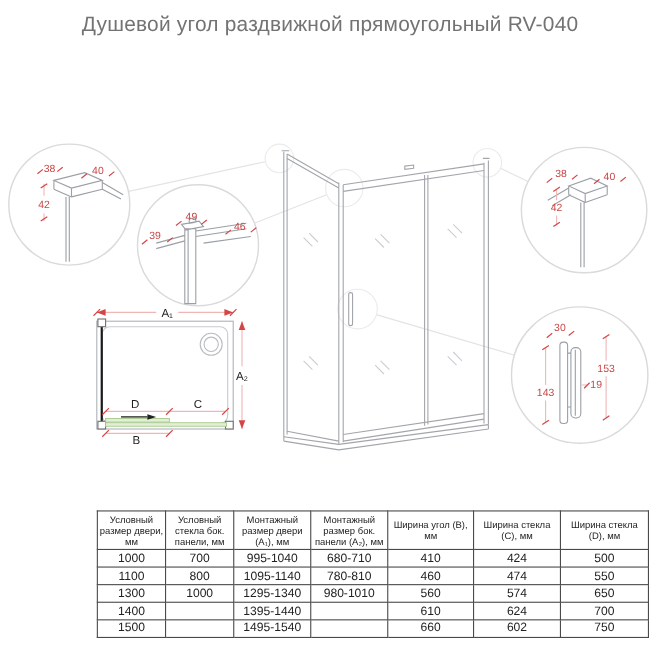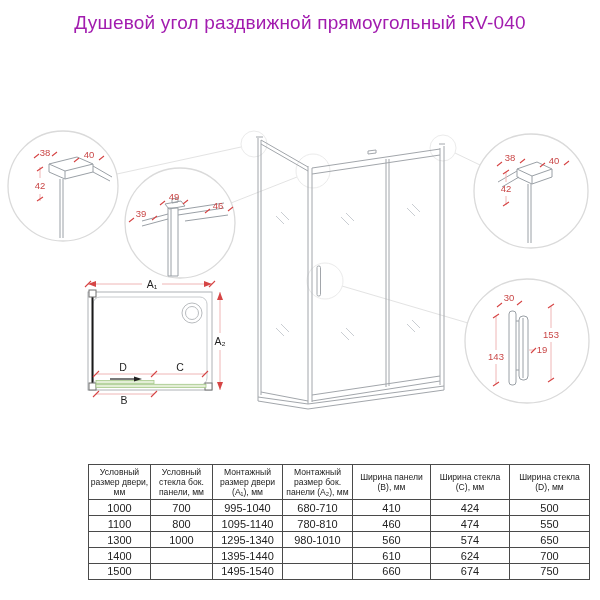--- a/index.html
+++ b/index.html
@@ -2,21 +2,21 @@
 <html><head>
 <meta charset="utf-8">
 <style>
   html,body{margin:0;padding:0;}
   body{
     width:600px;height:600px;position:relative;background:#ffffff;
     font-family:"Liberation Sans",sans-serif;overflow:hidden;
   }
   .title{
     position:absolute;top:10px;left:0;width:600px;text-align:center;
-    font-size:19px;line-height:1.32;color:#a21caf;letter-spacing:.2px;
+    font-size:19px;line-height:1.32;color:#737373;letter-spacing:.2px;
   }
   svg.scheme{position:absolute;left:0;top:0;}
   table.sizes{
     position:absolute;left:88px;top:464px;width:501px;
     border-collapse:collapse;table-layout:fixed;background:#fff;
   }
   table.sizes th,table.sizes td{
     border:1px solid #4a4a4a;text-align:center;vertical-align:middle;color:#222;
     overflow:hidden;
   }
@@ -196,21 +196,21 @@
       <col style="width:78px">
       <col style="width:79px">
       <col style="width:80px">
   </colgroup>
   <thead>
     <tr>
       <th>Условный размер двери, мм</th>
       <th>Условный стекла бок. панели, мм</th>
       <th>Монтажный размер двери (A₁), мм</th>
       <th>Монтажный размер бок. панели (A₂), мм</th>
-      <th>Ширина панели (B), мм</th>
+      <th>Ширина угол (B), мм</th>
       <th>Ширина стекла (C), мм</th>
       <th>Ширина стекла (D), мм</th>
     </tr>
   </thead>
   <tbody>
     <tr>
       <td>1000</td>
         <td>700</td>
       <td>995-1040</td>
         <td>680-710</td>
@@ -244,17 +244,17 @@
       <td>610</td>
         <td>624</td>
       <td>700</td>
     </tr>
     <tr>
       <td>1500</td>
         <td></td>
       <td>1495-1540</td>
         <td></td>
       <td>660</td>
-        <td>674</td>
+        <td>602</td>
       <td>750</td>
     </tr>
   </tbody>
 </table>
 
 </body></html>

